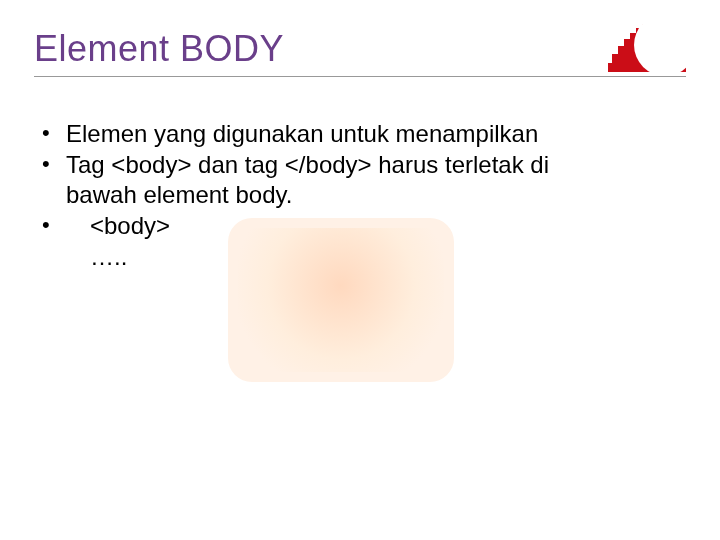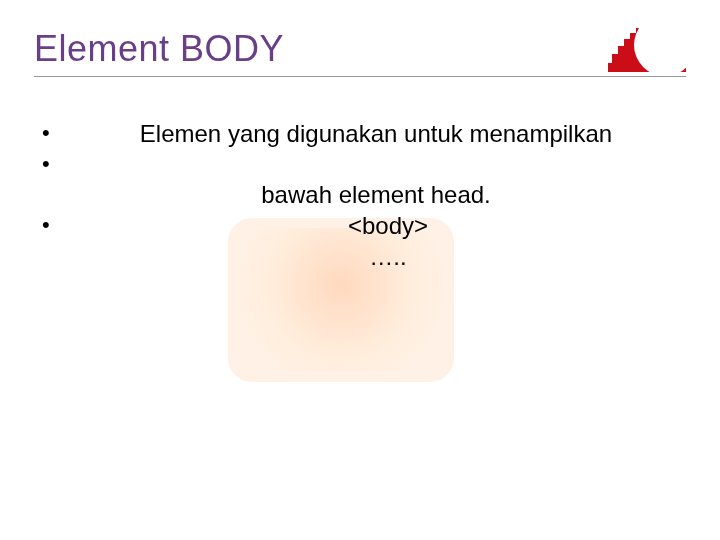--- a/index.html
+++ b/index.html
@@ -58,21 +58,20 @@
     border-radius: 50%;
     background: #ffffff;
   }
   .content {
     font-size: 24px;
     color: #000;
     line-height: 1.28;
     padding-left: 8px;
     position: relative;
     z-index: 2;
-    text-align: center;
   }
   .bullet {
     position: relative;
     padding-left: 24px;
     margin-bottom: 0;
   }
   .bullet::before {
     content: "•";
     position: absolute;
     left: 0;
@@ -120,22 +119,22 @@
   <div class="title">Element BODY</div>
   <div class="underline"></div>
 
   <div class="watermark"></div>
 
   <div class="content">
     <div class="bullet">
       <span>Elemen yang digunakan untuk menampilkan</span><br>
     </div>
     <div class="bullet">
-      <br>
-      <span>bawah element head.</span>
+      <span>Tag &lt;body&gt; dan tag &lt;/body&gt; harus terletak di</span><br>
+      <span>bawah element body.</span>
     </div>
     <div class="bullet">
       <div class="sub">&lt;body&gt;</div>
       <div class="sub">…..</div>
     </div>
   </div>
 
 </div>
 
 </body></html>

